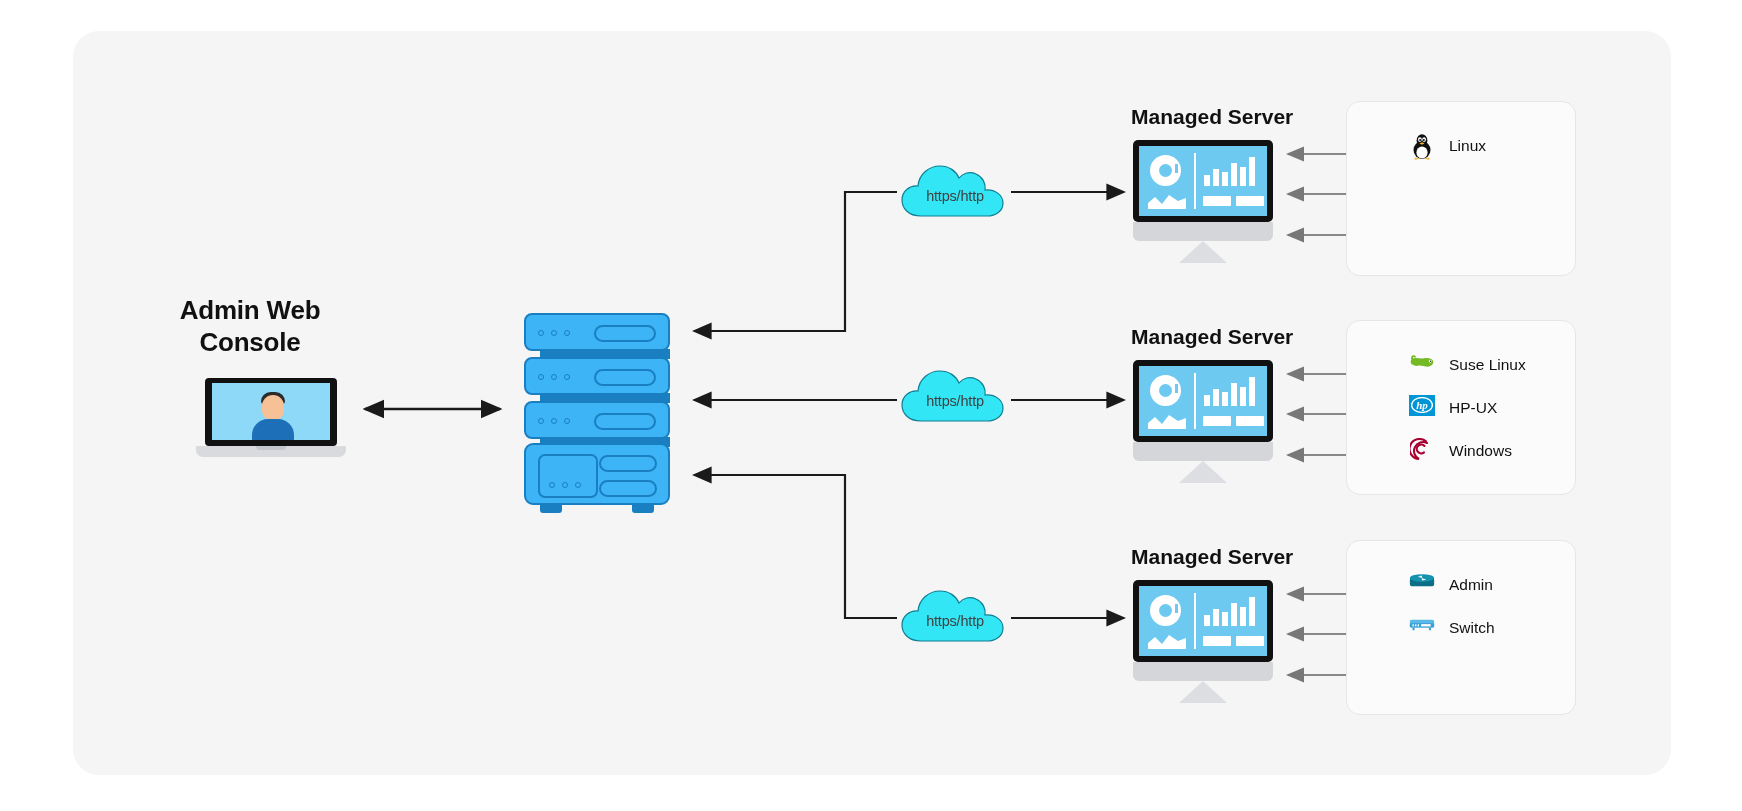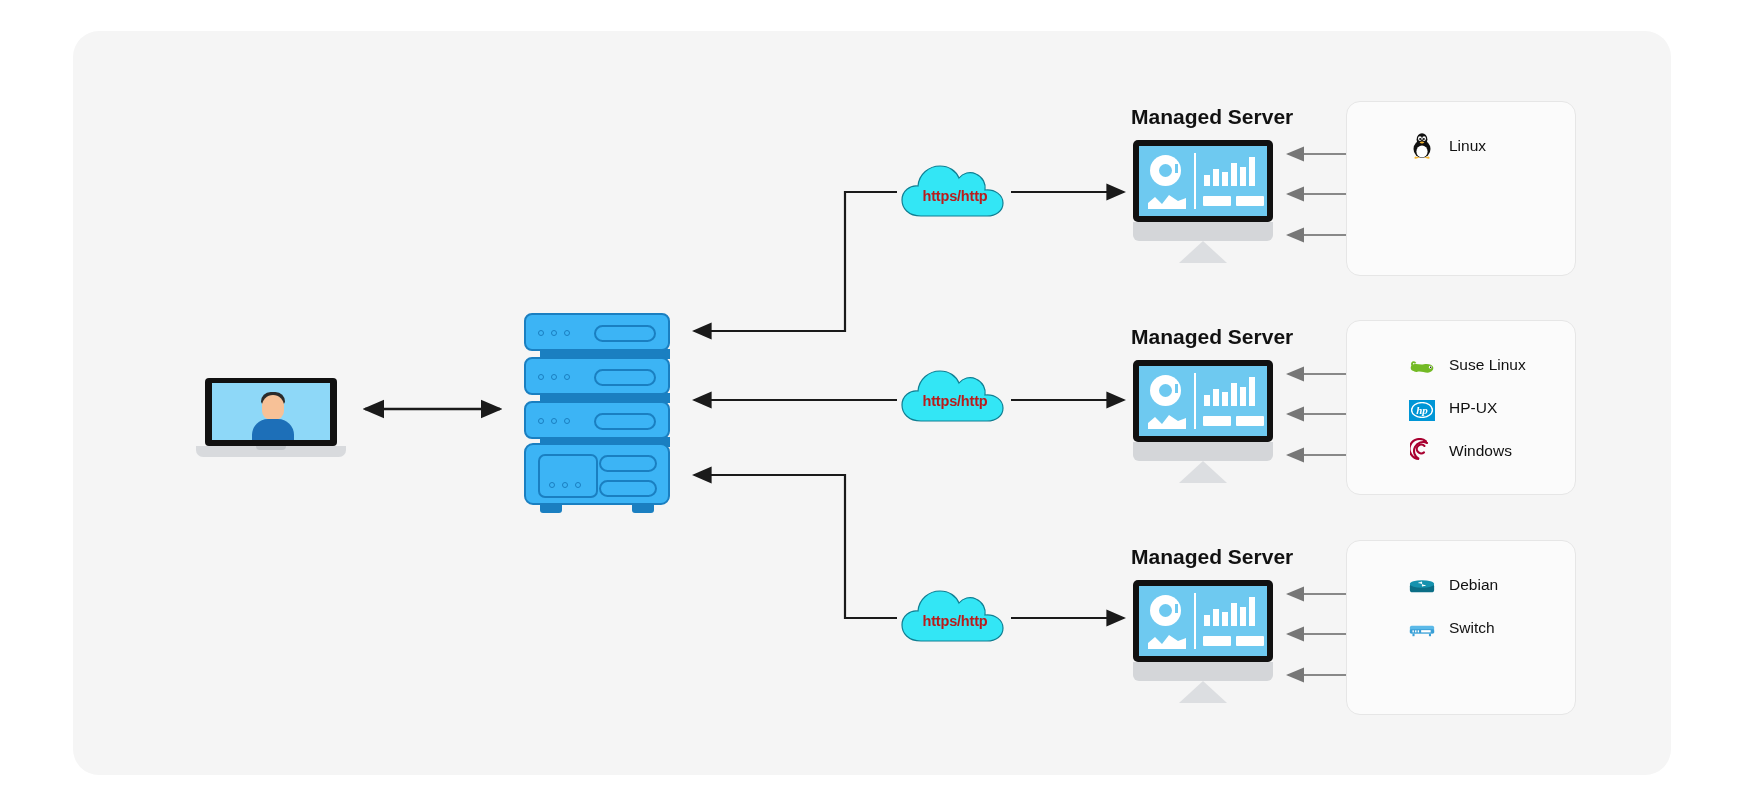--- a/index.html
+++ b/index.html
@@ -156,22 +156,22 @@
     background: #1a7fc1; border-radius: 0 0 3px 3px;
   }
   .rack .f1 { left: 16px; }
   .rack .f2 { left: 108px; }
 
   
   .cloud { position: absolute; width: 112px; height: 62px; }
   .cloud svg { display: block; }
   .cloud .ctext {
     position: absolute; left: 0; top: 28px; width: 112px;
-    text-align: center; font-size: 14.5px; font-weight: bold;
-    color: #b91c1c; letter-spacing: -0.2px;
+    text-align: center; font-size: 14.5px; font-weight: normal;
+    color: #404040; letter-spacing: -0.2px;
   }
   .cl1 { left: 899px; top: 160px; }
   .cl2 { left: 899px; top: 365px; }
   .cl3 { left: 899px; top: 585px; }
 
   
   .monitor { position: absolute; width: 140px; height: 122px; }
   .mon1 { left: 1133px; top: 140px; }
   .mon2 { left: 1133px; top: 360px; }
   .mon3 { left: 1133px; top: 580px; }
@@ -241,21 +241,21 @@
   }
   .c1 { left: 1346px; top: 101px; height: 175px; }
   .c2 { left: 1346px; top: 320px; height: 175px; }
   .c3 { left: 1346px; top: 540px; height: 175px; }
   .card .row {
     display: flex; align-items: center;
     height: 43px; padding-left: 62px; gap: 14px;
   }
   .card .ico {
     width: 26px; height: 26px;
-    display: flex; align-items: flex-end; justify-content: center;
+    display: flex; align-items: flex-start; justify-content: center;
     flex: none;
   }
   .card .rlabel {
     font-size: 15.5px; color: #111111; white-space: nowrap;
   }
 
   
   .win { display: grid; grid-template-columns: 11px 11px; grid-template-rows: 11px 11px; gap: 2.5px; }
   .win span { display: block; }
 
@@ -307,20 +307,24 @@
 
     <line x1="1288" y1="374" x2="1405" y2="374" stroke="#888888" stroke-width="2" marker-start="url(#ar-gray-rev)" marker-end="url(#ar-gray)"></line>
     <line x1="1288" y1="414" x2="1405" y2="414" stroke="#888888" stroke-width="2" marker-start="url(#ar-gray-rev)" marker-end="url(#ar-gray)"></line>
     <line x1="1288" y1="455" x2="1405" y2="455" stroke="#888888" stroke-width="2" marker-start="url(#ar-gray-rev)" marker-end="url(#ar-gray)"></line>
 
     <line x1="1288" y1="594" x2="1405" y2="594" stroke="#888888" stroke-width="2" marker-start="url(#ar-gray-rev)" marker-end="url(#ar-gray)"></line>
     <line x1="1288" y1="634" x2="1405" y2="634" stroke="#888888" stroke-width="2" marker-start="url(#ar-gray-rev)" marker-end="url(#ar-gray)"></line>
     <line x1="1288" y1="675" x2="1405" y2="675" stroke="#888888" stroke-width="2" marker-start="url(#ar-gray-rev)" marker-end="url(#ar-gray)"></line>
   </svg>
 
+  <div class="lbl lbl-admin-console">
+    <div>Admin Web</div>
+    <div>Console</div>
+  </div>
 
 
   <div class="lbl-managed ms1">Managed Server</div>
   <div class="lbl-managed ms2">Managed Server</div>
   <div class="lbl-managed ms3">Managed Server</div>
 
   <div class="laptop">
     <div class="screen-frame">
       <div class="screen">
         <div class="av-hair"></div>
@@ -531,21 +535,21 @@
   <div class="card c3">
     <div class="row">
       <div class="ico">
         <svg width="30" height="20" viewBox="0 0 30 20">
           <rect x="1" y="5" width="28" height="10" rx="3" fill="#0b6e86"></rect>
           <ellipse cx="15" cy="5.4" rx="14" ry="4.4" fill="#1592ae"></ellipse>
           <path d="M11,4 l4,0 m0,0 l-1.4,-1.2 m1.4,1.2 l-1.4,1.2" stroke="#ffffff" stroke-width="1.2" fill="none"></path>
           <path d="M19,7 l-4,0 m0,0 l1.4,-1.2 m-1.4,1.2 l1.4,1.2" stroke="#ffffff" stroke-width="1.2" fill="none"></path>
         </svg>
       </div>
-      <div class="rlabel">Debian</div>
+      <div class="rlabel">Admin</div>
     </div>
     <div class="row">
       <div class="ico">
         <svg width="30" height="20" viewBox="0 0 30 20">
           <rect x="1" y="4" width="28" height="9" rx="2" fill="#5bb9e8"></rect>
           <rect x="1" y="8" width="28" height="5" rx="1.6" fill="#3a9fd6"></rect>
           <rect x="14" y="9" width="11" height="2.6" fill="#ffffff"></rect>
           <g fill="#ffffff">
             <rect x="4" y="9.2" width="1.6" height="2.4"></rect>
             <rect x="7" y="9.2" width="1.6" height="2.4"></rect>

